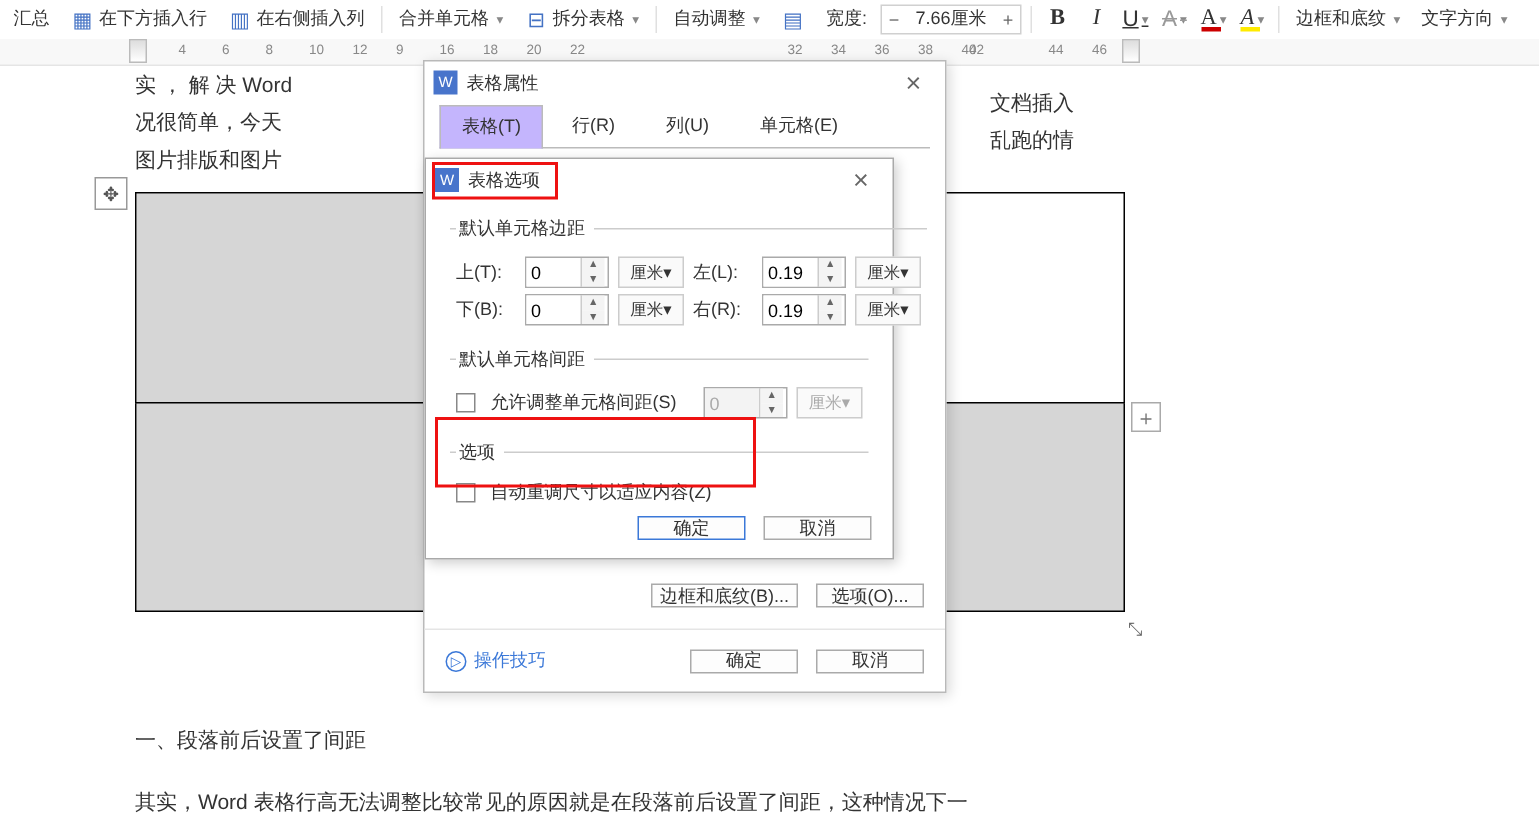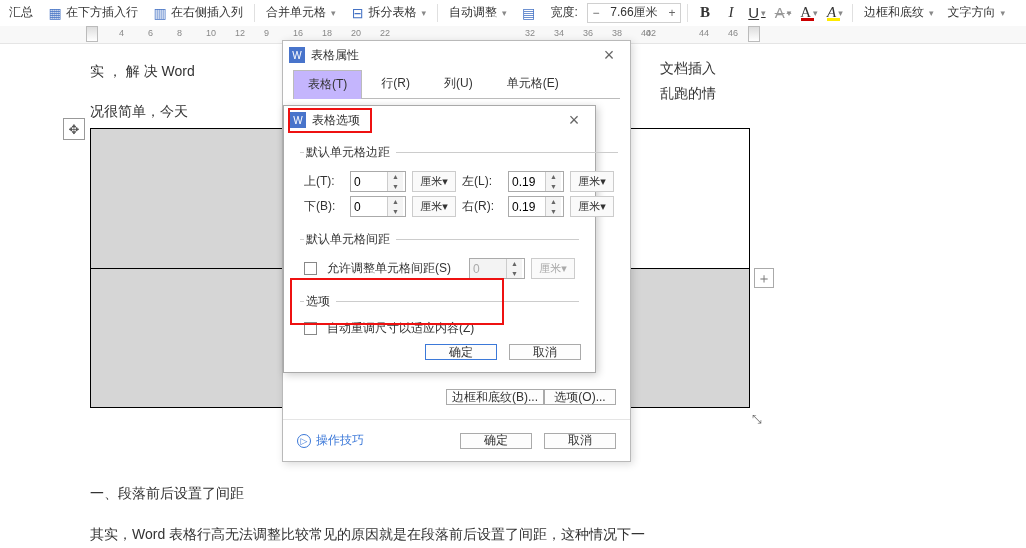--- a/index.html
+++ b/index.html
@@ -22,21 +22,21 @@
   .color-swatch .bar { position: absolute; left: 3px; right: 6px; bottom: 2px; height: 3px; }
   .dd-caret { font-size: 9px; color: #888; margin-left: 2px; }
 
   
   .ruler { height: 18px; position: relative; background: #f8f8f8; border-bottom: 1px solid #e5e5e5; font-size: 9px; color: #888; }
   .ruler-tick { position: absolute; top: 2px; }
   .ruler-indent { position: absolute; top: 0; width: 12px; height: 16px; background: linear-gradient(#ddd, #fff); border: 1px solid #bbb; }
 
   
   .doc-area { position: absolute; left: 90px; top: 44px; right: 30px; bottom: 0; line-height: 1.8; font-size: 14px; font-family: "SimSun", serif; }
-  .doc-line { white-space: nowrap; margin-top: 15px; }
+  .doc-line { white-space: nowrap; }
   .move-handle { position: absolute; left: 63px; top: 118px; width: 22px; height: 22px; border: 1px solid #999; background: #fff; display: flex; align-items: center; justify-content: center; font-size: 13px; color: #555; }
   .doc-table { position: absolute; left: 90px; top: 128px; width: 660px; height: 280px; border-collapse: collapse; }
   .doc-table td { border: 1.5px solid #000; background: #d6d6d6; }
   .doc-table tr:first-child td:nth-child(2),
   .doc-table tr:first-child td:nth-child(3) { background: #fff; }
   .add-col { position: absolute; left: 754px; top: 268px; width: 20px; height: 20px; border: 1px solid #aaa; background: #fff; text-align: center; line-height: 18px; color: #777; font-size: 14px; }
   .resize-handle { position: absolute; left: 752px; top: 412px; width: 14px; height: 14px; font-size: 12px; color: #666; }
 
   
   .right-col { position: absolute; left: 660px; top: 56px; width: 110px; font-size: 14px; font-family: "SimSun", serif; line-height: 1.8; }
@@ -67,21 +67,21 @@
   .num-input .spins { width: 16px; border-left: 1px solid #ccc; display: flex; flex-direction: column; }
   .num-input .spins div { flex: 1; font-size: 7px; text-align: center; line-height: 9px; color: #666; background: #f4f4f4; }
   .unit { width: 44px; height: 21px; border: 1px solid #ccc; display: flex; align-items: center; justify-content: center; font-size: 11px; background: #fafafa; }
   .unit.disabled { color: #aaa; }
   .chk { width: 13px; height: 13px; border: 1px solid #888; display: inline-block; vertical-align: middle; margin-right: 4px; }
 
   .dlg-buttons { position: absolute; right: 14px; display: flex; gap: 12px; }
   .btn { min-width: 72px; height: 16px; border: 1px solid #aaa; background: #fdfdfd; font-size: 12px; display: inline-flex; align-items: center; justify-content: center; }
   .btn.primary { border: 1.5px solid #3b78d8; }
 
-  .outer-lower-btns { position: absolute; right: 14px; bottom: 56px; display: flex; gap: 0; justify-content: space-between; }
+  .outer-lower-btns { position: absolute; right: 14px; bottom: 56px; display: flex; gap: 12px; justify-content: space-between; }
   .outer-footer { position: absolute; left: 0; right: 0; bottom: 0; height: 42px; border-top: 1px solid #e5e5e5; display: flex; align-items: center; padding: 0 14px; }
   .tips { color: #3b78d8; display: flex; align-items: center; gap: 5px; font-size: 12px; }
   .tips .circ { width: 14px; height: 14px; border: 1.5px solid #3b78d8; border-radius: 50%; display: inline-flex; align-items: center; justify-content: center; font-size: 9px; }
 
   .para-below { position: absolute; left: 90px; top: 480px; right: 30px; font-size: 14px; font-family: "SimSun", serif; line-height: 1.9; }
 </style>
 </head>
 <body>
 
 <div class="toolbar">

